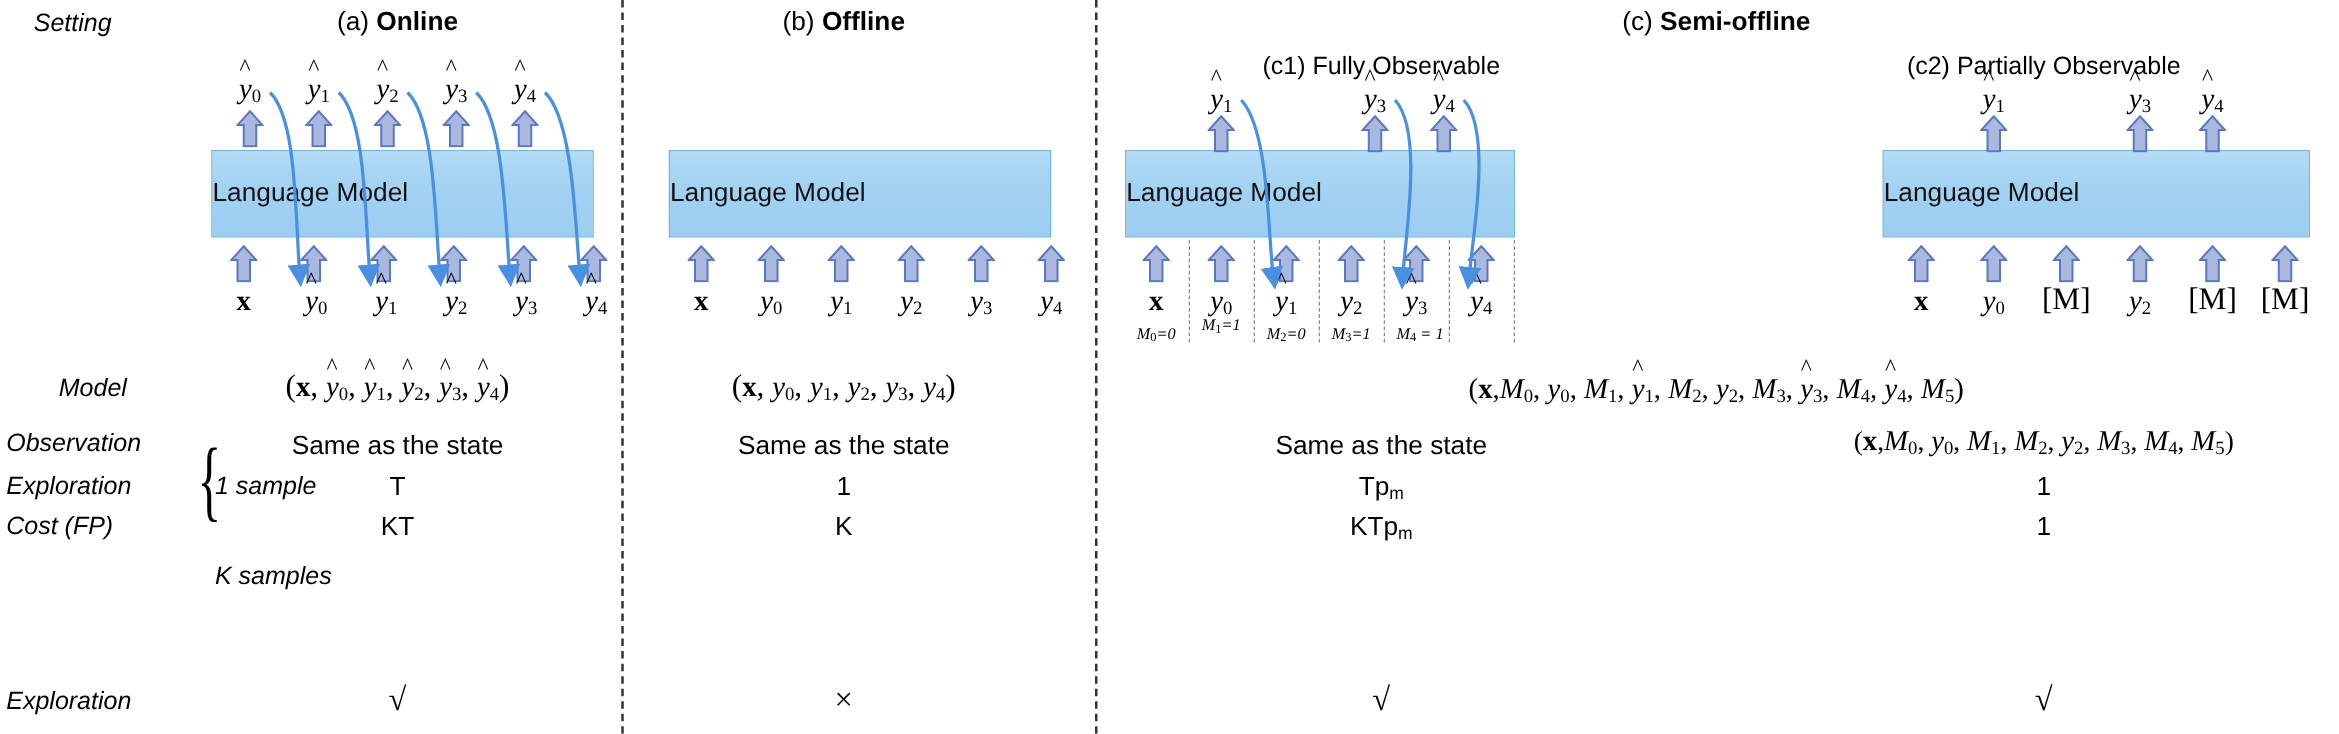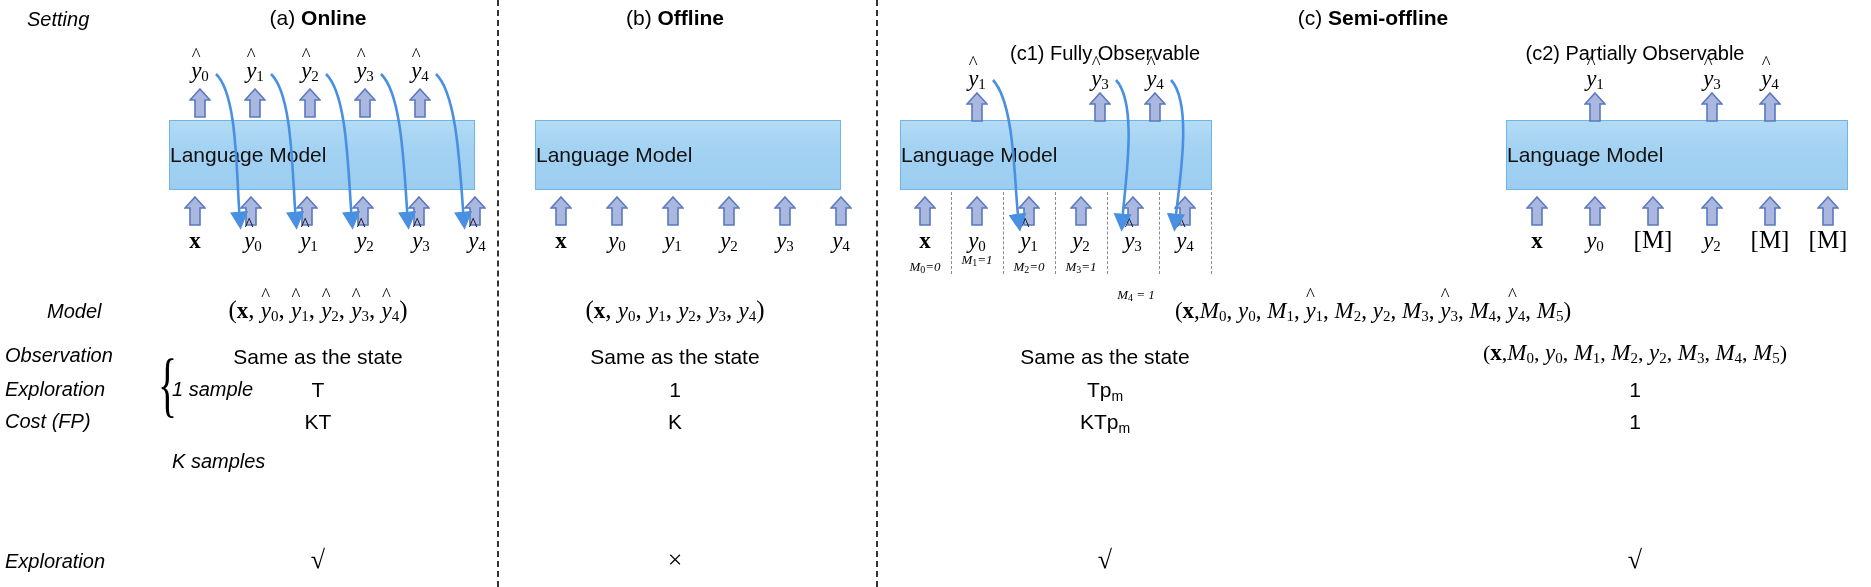--- a/index.html
+++ b/index.html
@@ -243,21 +243,21 @@
 <div class="abs math ctr" style="left:977px;top:228px;">y<span class="sub">0</span></div>
 <div class="abs math ctr" style="left:1029px;top:228px;"><span class="hat">y<span class="hc">^</span></span><span class="sub">1</span></div>
 <div class="abs math ctr" style="left:1081px;top:228px;">y<span class="sub">2</span></div>
 <div class="abs math ctr" style="left:1133px;top:228px;"><span class="hat">y<span class="hc">^</span></span><span class="sub">3</span></div>
 <div class="abs math ctr" style="left:1185px;top:228px;"><span class="hat">y<span class="hc">^</span></span><span class="sub">4</span></div>
 
 <div class="abs msmall ctr" style="left:925px;top:259px;">M<span class="sub">0</span>=0</div>
 <div class="abs msmall ctr" style="left:977px;top:252px;">M<span class="sub">1</span>=1</div>
 <div class="abs msmall ctr" style="left:1029px;top:259px;">M<span class="sub">2</span>=0</div>
 <div class="abs msmall ctr" style="left:1081px;top:259px;">M<span class="sub">3</span>=1</div>
-<div class="abs msmall ctr" style="left:1136px;top:259px;margin-top:28px;">M<span class="sub">4</span> = 1</div>
+<div class="abs msmall ctr" style="left:1136px;top:259px;">M<span class="sub">4</span> = 1</div>
 
 <svg class="flow" width="1871" height="300">
   <path d="M993,80 C1016,105 1014,190 1019,224" stroke="#4a90e2" stroke-width="2.6" fill="none" marker-end="url(#ah)"></path>
   <path d="M1116,80 C1139,105 1124,190 1122,224" stroke="#4a90e2" stroke-width="2.6" fill="none" marker-end="url(#ah)"></path>
   <path d="M1171,80 C1194,105 1178,190 1175,224" stroke="#4a90e2" stroke-width="2.6" fill="none" marker-end="url(#ah)"></path>
 </svg>
 
 <div class="abs valtext ctr" style="left:1105px;top:345px;">Same as the state</div>
 <div class="abs valtext ctr" style="left:1105px;top:378px;">Tp<span class="sb">m</span></div>
 <div class="abs valtext ctr" style="left:1105px;top:410px;">KTp<span class="sb">m</span></div>

